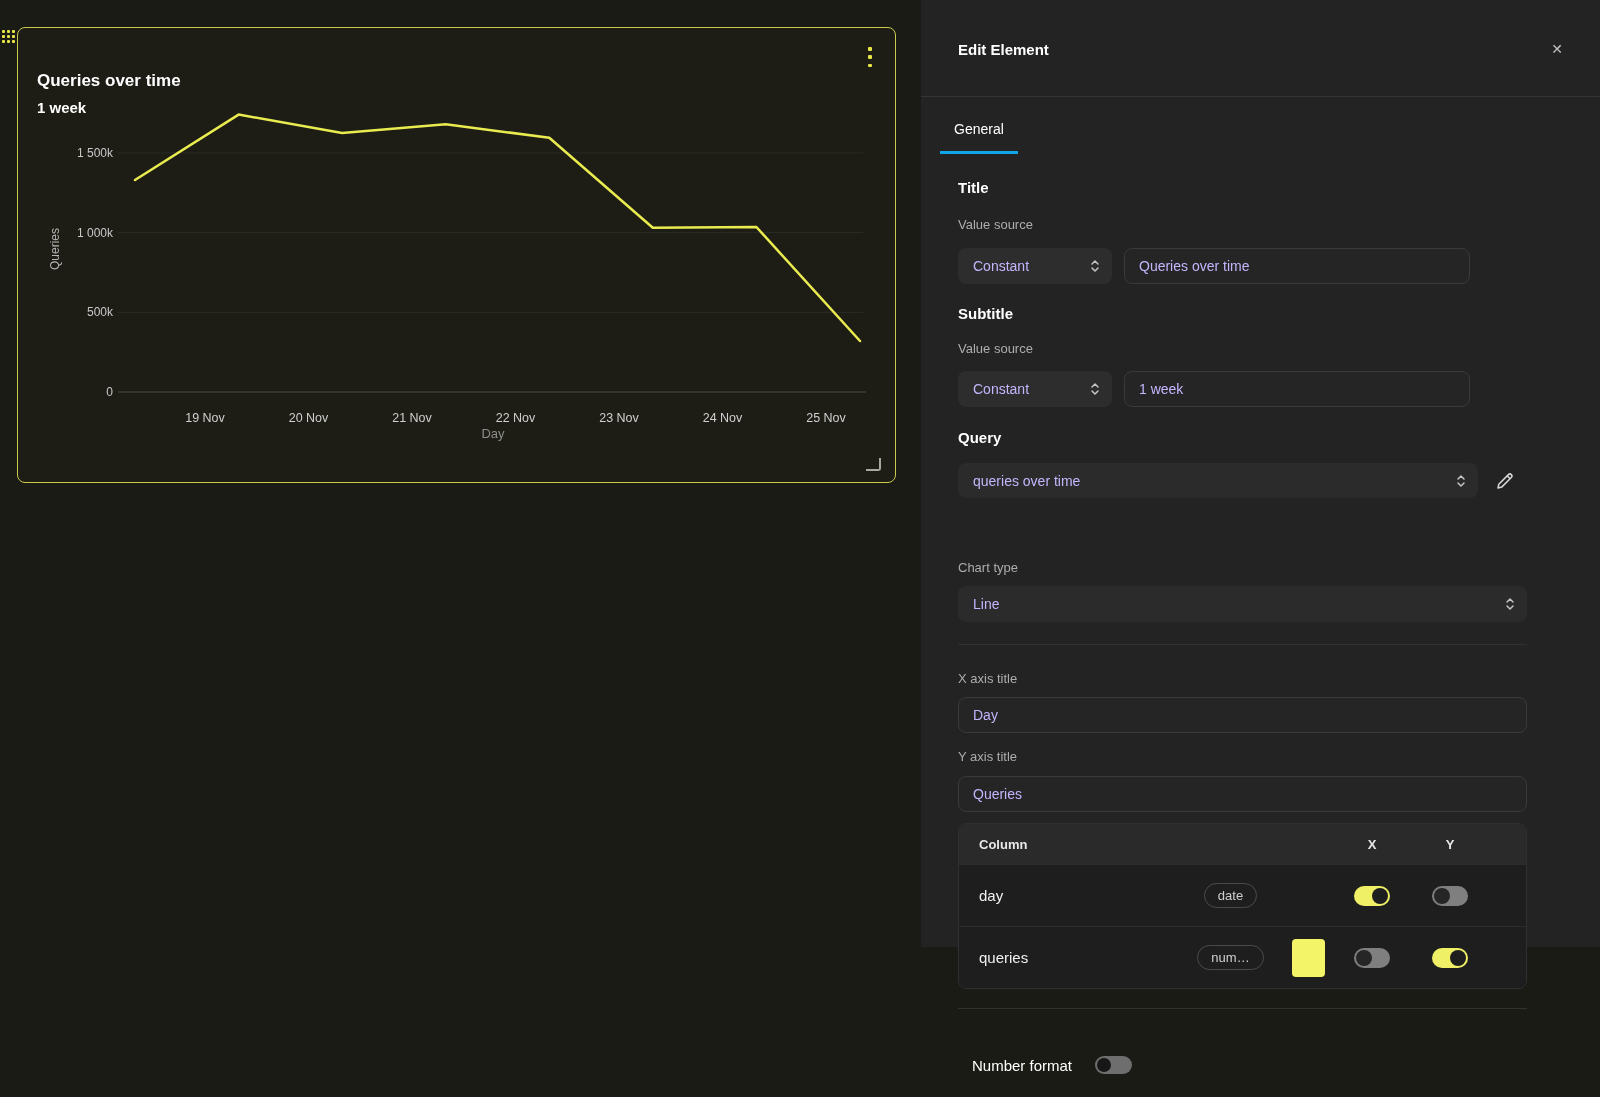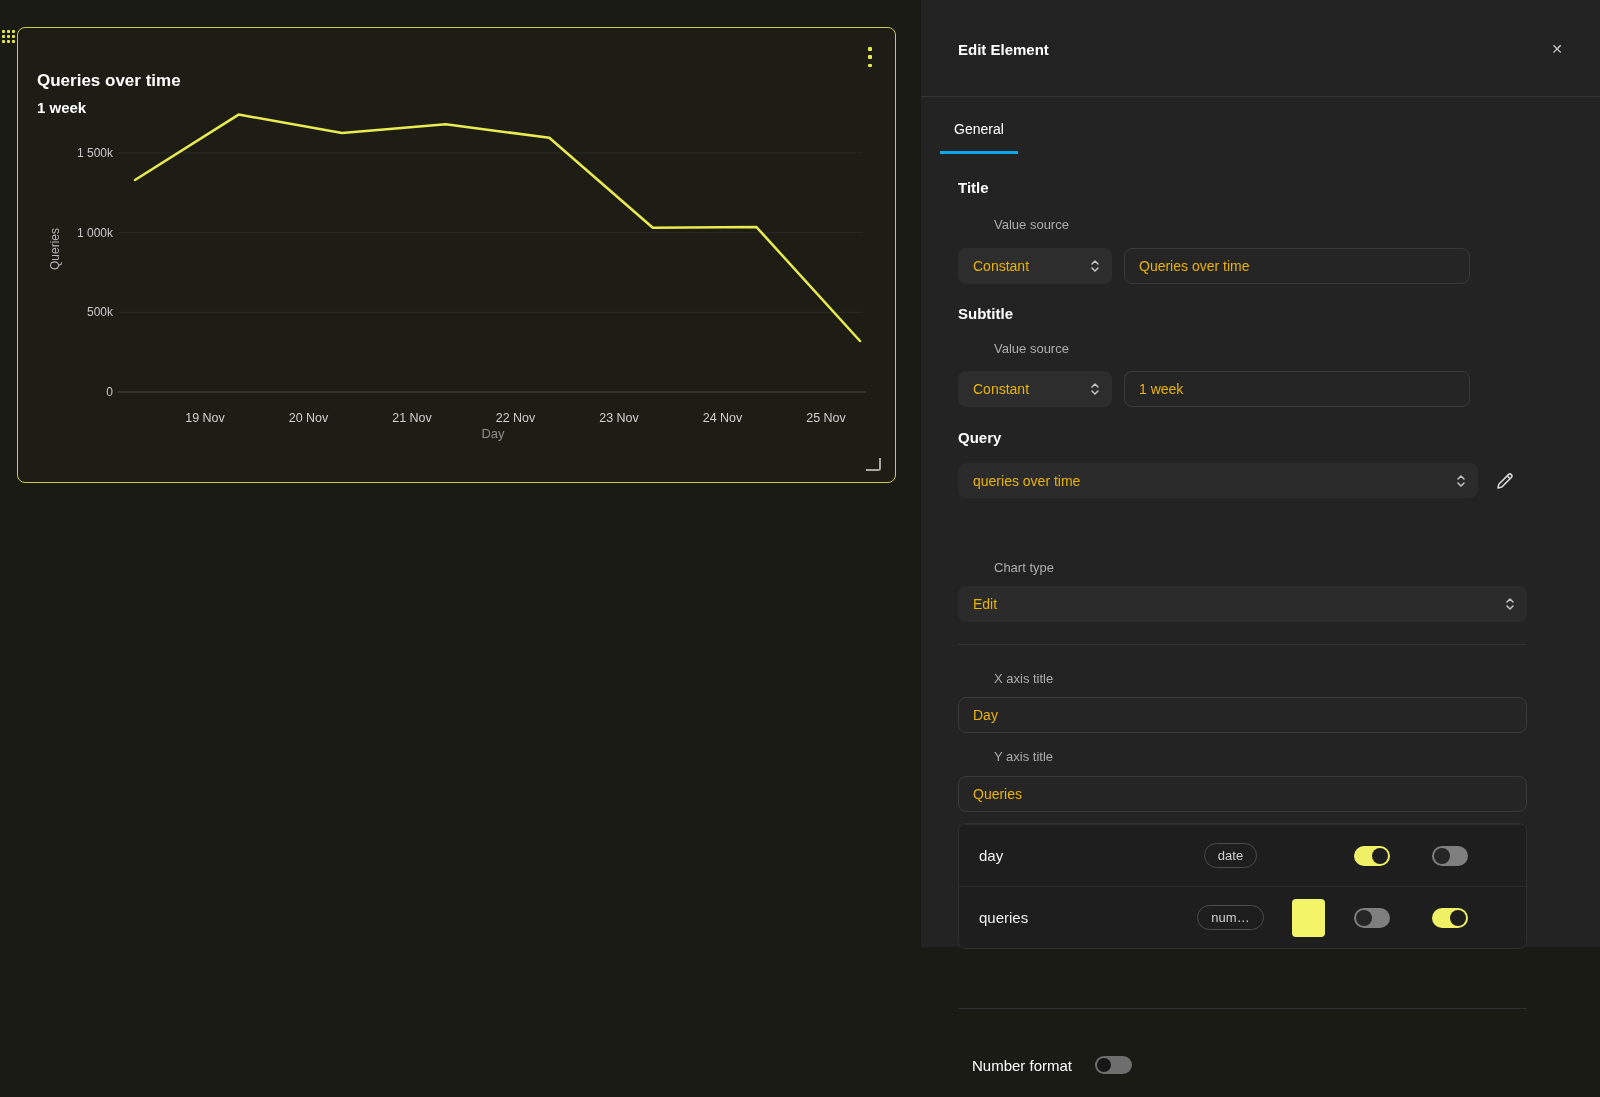--- a/index.html
+++ b/index.html
@@ -23,23 +23,23 @@
   
   .panel{position:absolute;left:921px;top:0;width:679px;height:947px;background:#232323;}
   .panel-title{position:absolute;left:37px;top:41px;font-size:15px;font-weight:600;color:#fff;}
   .close-btn{position:absolute;right:34px;top:40px;font-size:14px;color:#c2c2c2;cursor:pointer;
     width:18px;height:18px;text-align:center;line-height:18px;}
   .hr{position:absolute;left:0;width:679px;border-top:1px solid #343434;height:0;}
   .hr.inner{left:37px;width:569px;border-top:1px solid #313131;}
   .tab{position:absolute;left:19px;top:121px;padding:0 14px 14px 14px;font-size:14px;color:#fff;
     border-bottom:3px solid #0ea5e9;cursor:pointer;text-align:right;}
   .h-label{position:absolute;left:37px;font-size:15px;font-weight:700;color:#fff;text-align:right;}
-  .s-label{position:absolute;left:37px;font-size:13px;color:#adadad;margin-left:36px;}
+  .s-label{position:absolute;left:37px;font-size:13px;color:#adadad;}
   .select,.tinput{position:absolute;box-sizing:border-box;height:36px;border-radius:8px;
-    display:flex;align-items:center;font-size:14px;color:#eab308;}
+    display:flex;align-items:center;font-size:14px;color:#c4b5fd;}
   .select{background:#2d2d2d;padding:0 12px 0 15px;justify-content:space-between;cursor:pointer;}
   .tinput{background:#252525;border:1px solid #3a3a3a;padding:0 14px;cursor:text;}
   .chev{flex:0 0 auto;margin-left:10px;}
   .pencil-btn{position:absolute;width:24px;height:24px;cursor:pointer;}
   
   .col-table{position:absolute;left:37px;top:823px;width:569px;border-radius:8px;overflow:hidden;
     border:1px solid #303030;box-sizing:border-box;background:#1e1e1e;}
   .t-head{display:flex;align-items:center;height:40px;background:#2a2a2a;font-size:13px;font-weight:700;color:#e8e8e8;}
   .t-row{display:flex;align-items:center;height:61px;background:#1e1e1e;border-top:1px solid #2c2c2c;
     font-size:15px;color:#f0f0f0;}
@@ -149,36 +149,43 @@
         <path d="M2 10 L5 13 L8 10" fill="none" stroke="#c4c4c4" stroke-width="1.5" stroke-linecap="round" stroke-linejoin="round"></path>
       </svg>
   </div>
   <svg class="pencil-btn" style="left:572px;top:469px" width="24" height="24" viewBox="0 0 24 24">
     <path d="M5 19 L5.8 15.2 L15.4 5.6 a2 2 0 0 1 2.9 2.9 L8.7 18.1 L5 19 Z" fill="none" stroke="#d8d8d8" stroke-width="1.5" stroke-linejoin="round"></path>
     <path d="M14.2 6.8 L17.1 9.7" stroke="#d8d8d8" stroke-width="1.5"></path>
   </svg>
 
   <div class="s-label" style="top:560px">Chart type</div>
   <div class="select" style="left:37px;top:586px;width:569px;background:#2b2b2b">
-    <span>Edit</span>
+    <span>Line</span>
     <svg class="chev" width="10" height="16" viewBox="0 0 10 16">
         <path d="M2 6 L5 3 L8 6" fill="none" stroke="#c4c4c4" stroke-width="1.5" stroke-linecap="round" stroke-linejoin="round"></path>
         <path d="M2 10 L5 13 L8 10" fill="none" stroke="#c4c4c4" stroke-width="1.5" stroke-linecap="round" stroke-linejoin="round"></path>
       </svg>
   </div>
 
   <div class="hr inner" style="top:644px"></div>
 
   <div class="s-label" style="top:671px">X axis title</div>
   <div class="tinput" style="left:37px;top:697px;width:569px">Day</div>
 
   <div class="s-label" style="top:749px">Y axis title</div>
   <div class="tinput" style="left:37px;top:776px;width:569px">Queries</div>
 
   <div class="col-table">
+    <div class="t-head">
+      <span class="c-name">Column</span>
+      <span class="c-badge"></span>
+      <span class="c-swatch"></span>
+      <span class="c-x">X</span>
+      <span class="c-y">Y</span>
+    </div>
     <div id="table-rows">
         <div class="t-row">
           <span class="c-name">day</span>
           <span class="c-badge"><span class="pill">date</span></span>
           <span class="c-swatch"></span>
           <span class="c-x">
             <span class="toggle on">
               <span class="knob"></span>
             </span>
           </span>

